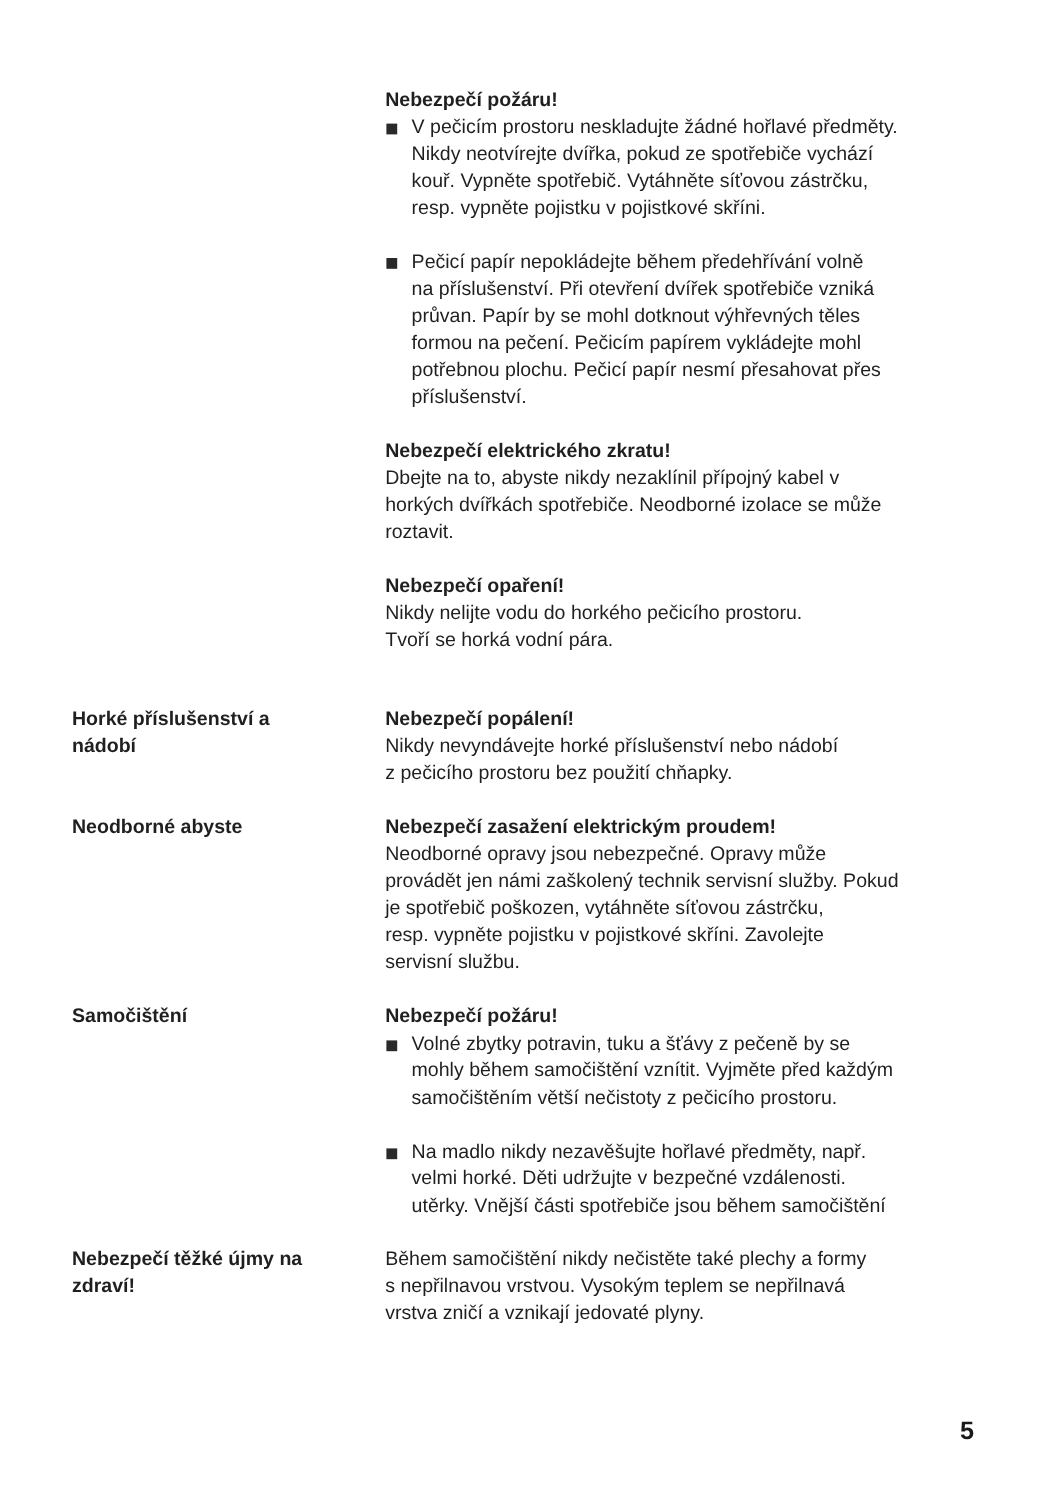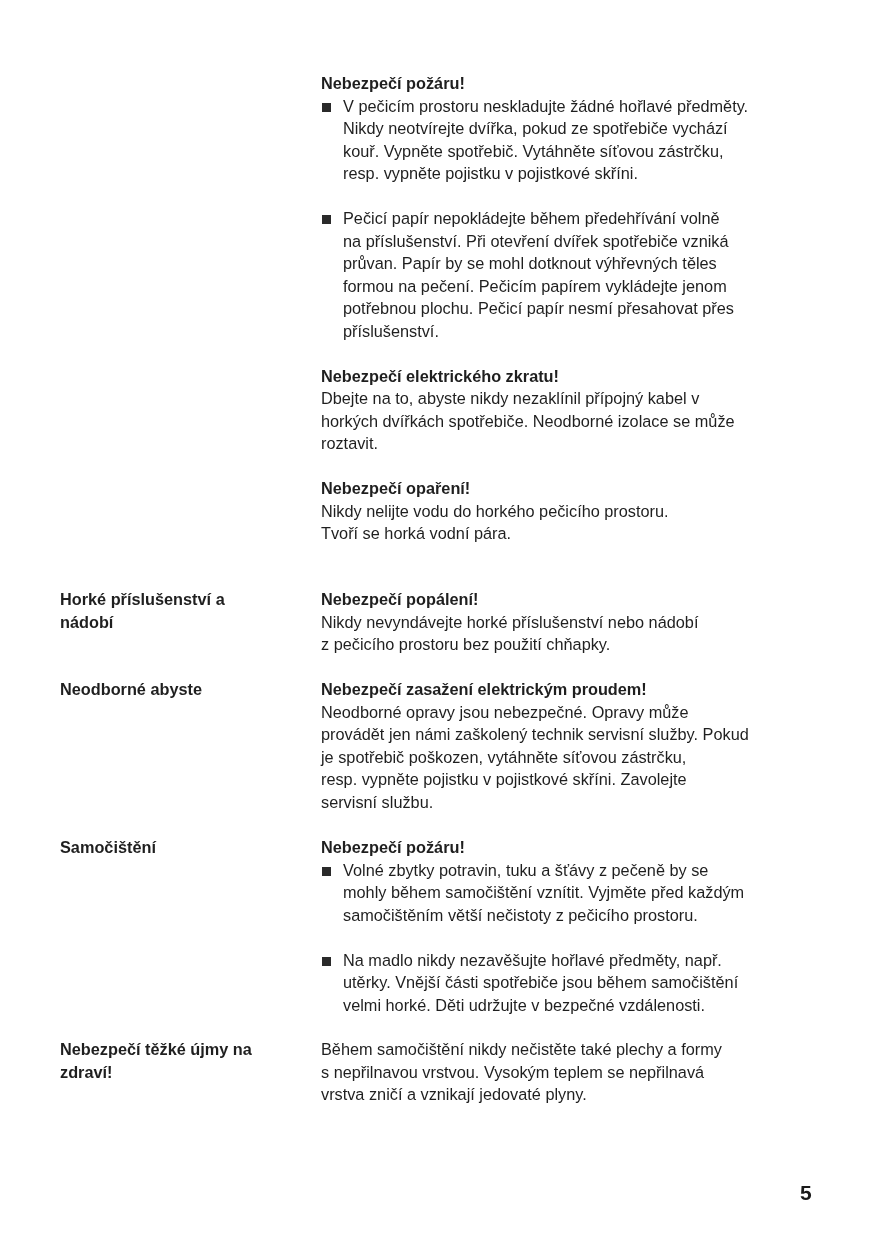--- a/index.html
+++ b/index.html
@@ -45,21 +45,21 @@
           <span class="line">V pečicím prostoru neskladujte žádné hořlavé předměty.</span>
           <span class="line">Nikdy neotvírejte dvířka, pokud ze spotřebiče vychází</span>
           <span class="line">kouř. Vypněte spotřebič. Vytáhněte síťovou zástrčku,</span>
           <span class="line">resp. vypněte pojistku v pojistkové skříni.</span>
         </div>
         <div class="bullet">
           <span class="bullet-mark"></span>
           <span class="line">Pečicí papír nepokládejte během předehřívání volně</span>
           <span class="line">na příslušenství. Při otevření dvířek spotřebiče vzniká</span>
           <span class="line">průvan. Papír by se mohl dotknout výhřevných těles</span>
-          <span class="line">formou na pečení. Pečicím papírem vykládejte jenom</span>
+          <span class="line">formou na pečení. Pečicím papírem vykládejte mohl</span>
           <span class="line">potřebnou plochu. Pečicí papír nesmí přesahovat přes</span>
           <span class="line">příslušenství.</span>
         </div>
       </div>
       <div class="block">
         <span class="heading">Nebezpečí elektrického zkratu!</span>
         <span class="line">Dbejte na to, abyste nikdy nezaklínil přípojný kabel v</span>
         <span class="line">horkých dvířkách spotřebiče. Neodborné izolace se může</span>
         <span class="line">roztavit.</span>
       </div>
@@ -105,22 +105,22 @@
       <span class="heading">Nebezpečí požáru!</span>
       <div class="bullet block">
         <span class="bullet-mark"></span>
         <span class="line">Volné zbytky potravin, tuku a šťávy z pečeně by se</span>
         <span class="line">mohly během samočištění vznítit. Vyjměte před každým</span>
         <span class="line">samočištěním větší nečistoty z pečicího prostoru.</span>
       </div>
       <div class="bullet">
         <span class="bullet-mark"></span>
         <span class="line">Na madlo nikdy nezavěšujte hořlavé předměty, např.</span>
+        <span class="line">velmi horké. Děti udržujte v bezpečné vzdálenosti.</span>
         <span class="line">utěrky. Vnější části spotřebiče jsou během samočištění</span>
-        <span class="line">velmi horké. Děti udržujte v bezpečné vzdálenosti.</span>
       </div>
     </div>
   </div>
 
   <div class="row" style="top:1022px;">
     <div class="side">
       <span class="line">Nebezpečí těžké újmy na</span>
       <span class="line">zdraví!</span>
     </div>
     <div class="main">

